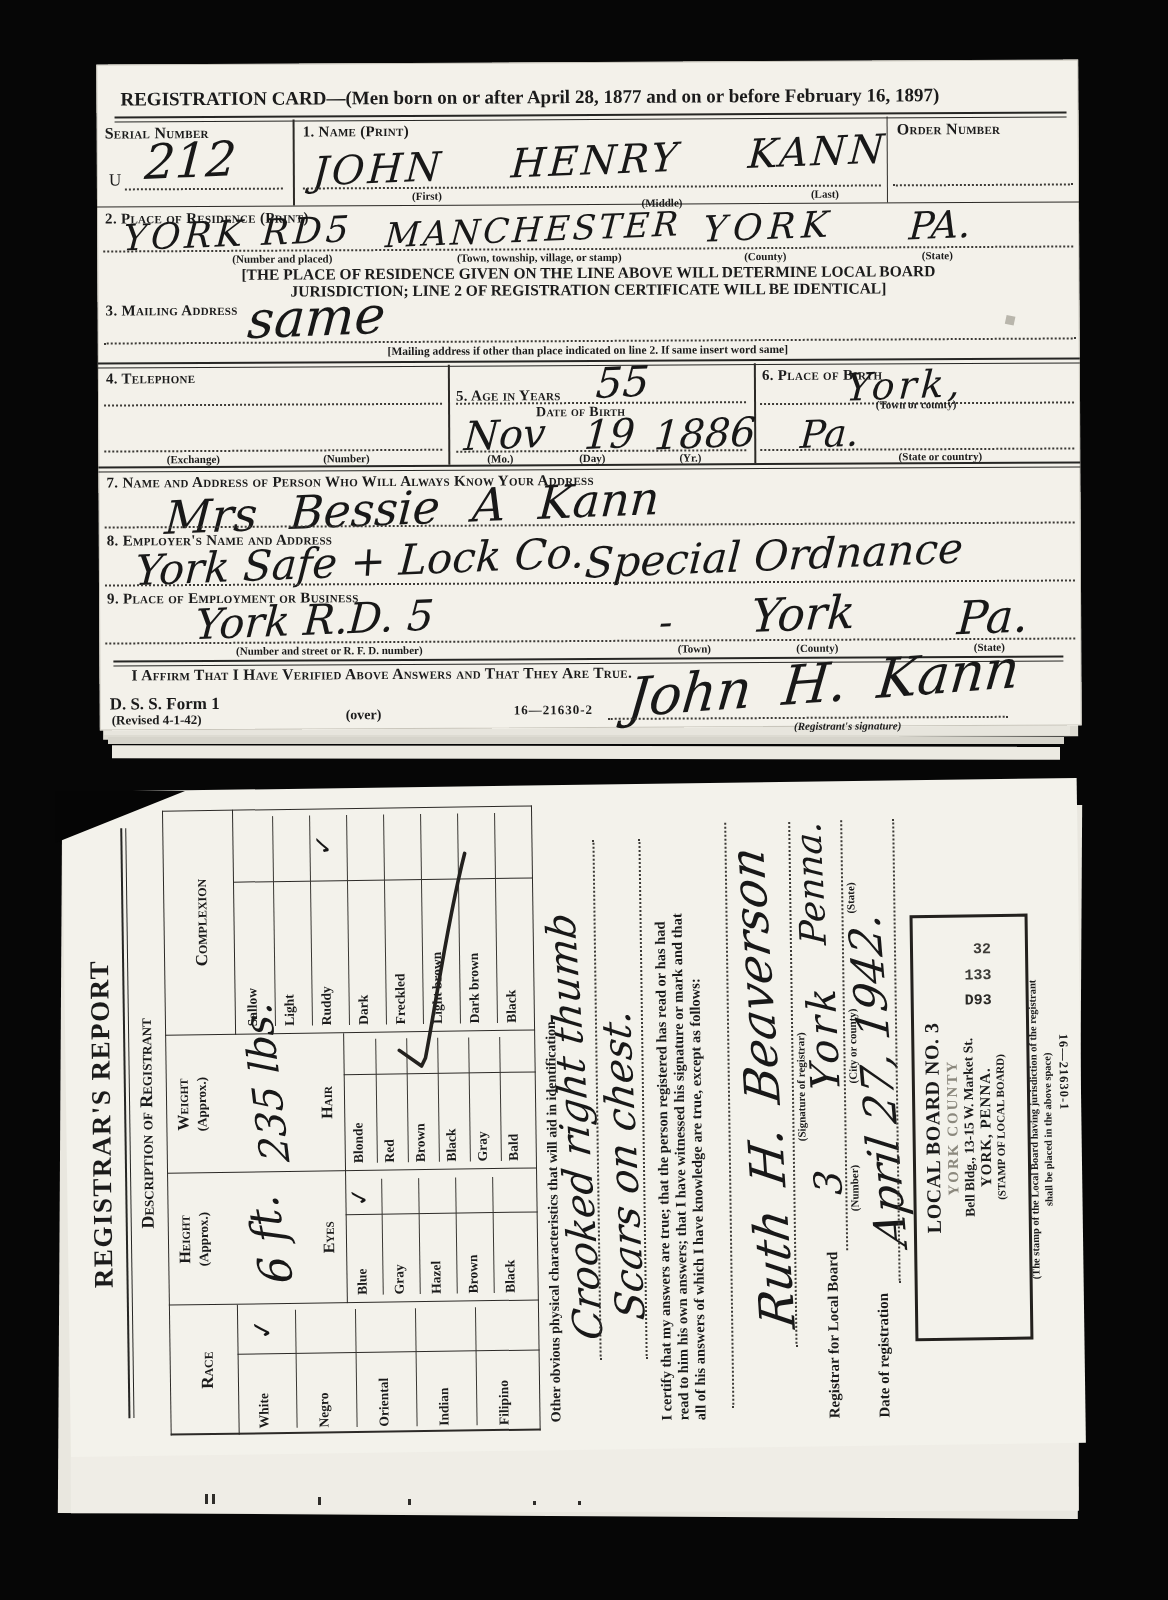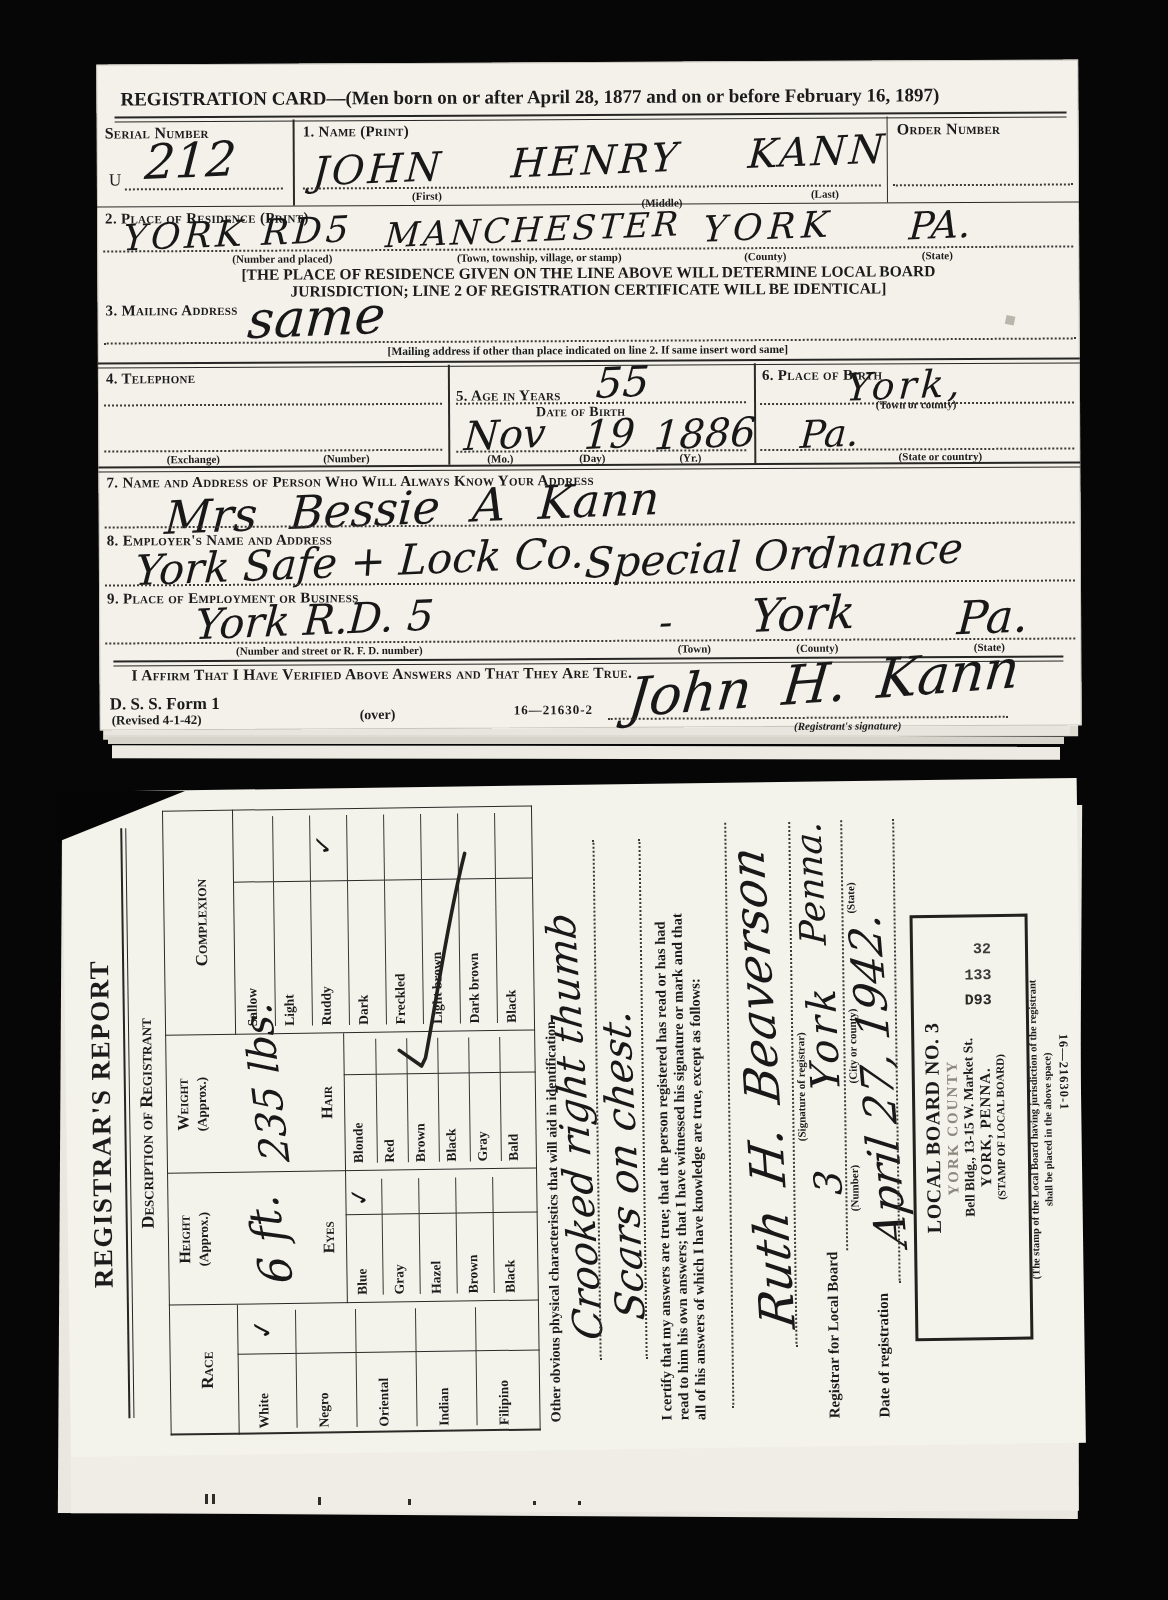--- a/index.html
+++ b/index.html
@@ -128,21 +128,21 @@
     <div class="sub" style="left:230px;top:581px;">(Number and street or R. F. D. number)</div>
     <div class="sub" style="left:595px;top:581px;text-align:center;">(Town)</div>
     <div class="sub" style="left:718px;top:581px;">(County)</div>
     <div class="sub" style="left:890px;top:581px;">(State)</div>
     <div class="dbl" style="left:14px;top:596px;width:950px;"></div>
 
     <div class="lbl" style="left:32px;top:602px;font-size:15.5px;">I Affirm That I Have Verified Above Answers and That They Are True.</div>
 
     <div style="position:absolute;left:10px;top:630px;font-weight:bold;font-size:17px;">D. S. S. Form 1</div>
     <div style="position:absolute;left:12px;top:648px;font-size:13px;font-weight:bold;">(Revised 4-1-42)</div>
-    <div style="position:absolute;left:260px;top:644px;font-size:14px;font-weight:bold;">(over)</div>
+    <div style="position:absolute;left:246px;top:644px;font-size:14px;font-weight:bold;">(over)</div>
     <div style="position:absolute;left:414px;top:640px;font-size:13px;font-weight:bold;letter-spacing:1px;">16—21630-2</div>
     <div class="hw" style="left:528px;top:596px;font-size:54px;word-spacing:14px;transform:rotate(-4deg) skewX(-10deg);">John H. Kann</div>
     <div class="dot" style="left:508px;top:656px;width:400px;"></div>
     <div class="sub" style="left:748px;top:659px;font-style:italic;">(Registrant's signature)</div>
     <div style="position:absolute;left:908px;top:256px;width:9px;height:9px;background:#b9b6ac;transform:rotate(12deg);"></div>
   </div>
 
   <div class="sheet" style="left:60px;top:802px;width:1020px;height:714px;background:#e9e7df;transform:rotate(.35deg);"></div>
   <div class="sheet" style="left:70px;top:812px;width:1008px;height:700px;background:#efede6;transform:rotate(-.15deg);"></div>
   <div class="vln" style="left:76px;top:830px;height:620px;background:#b9b6ab;"></div>

